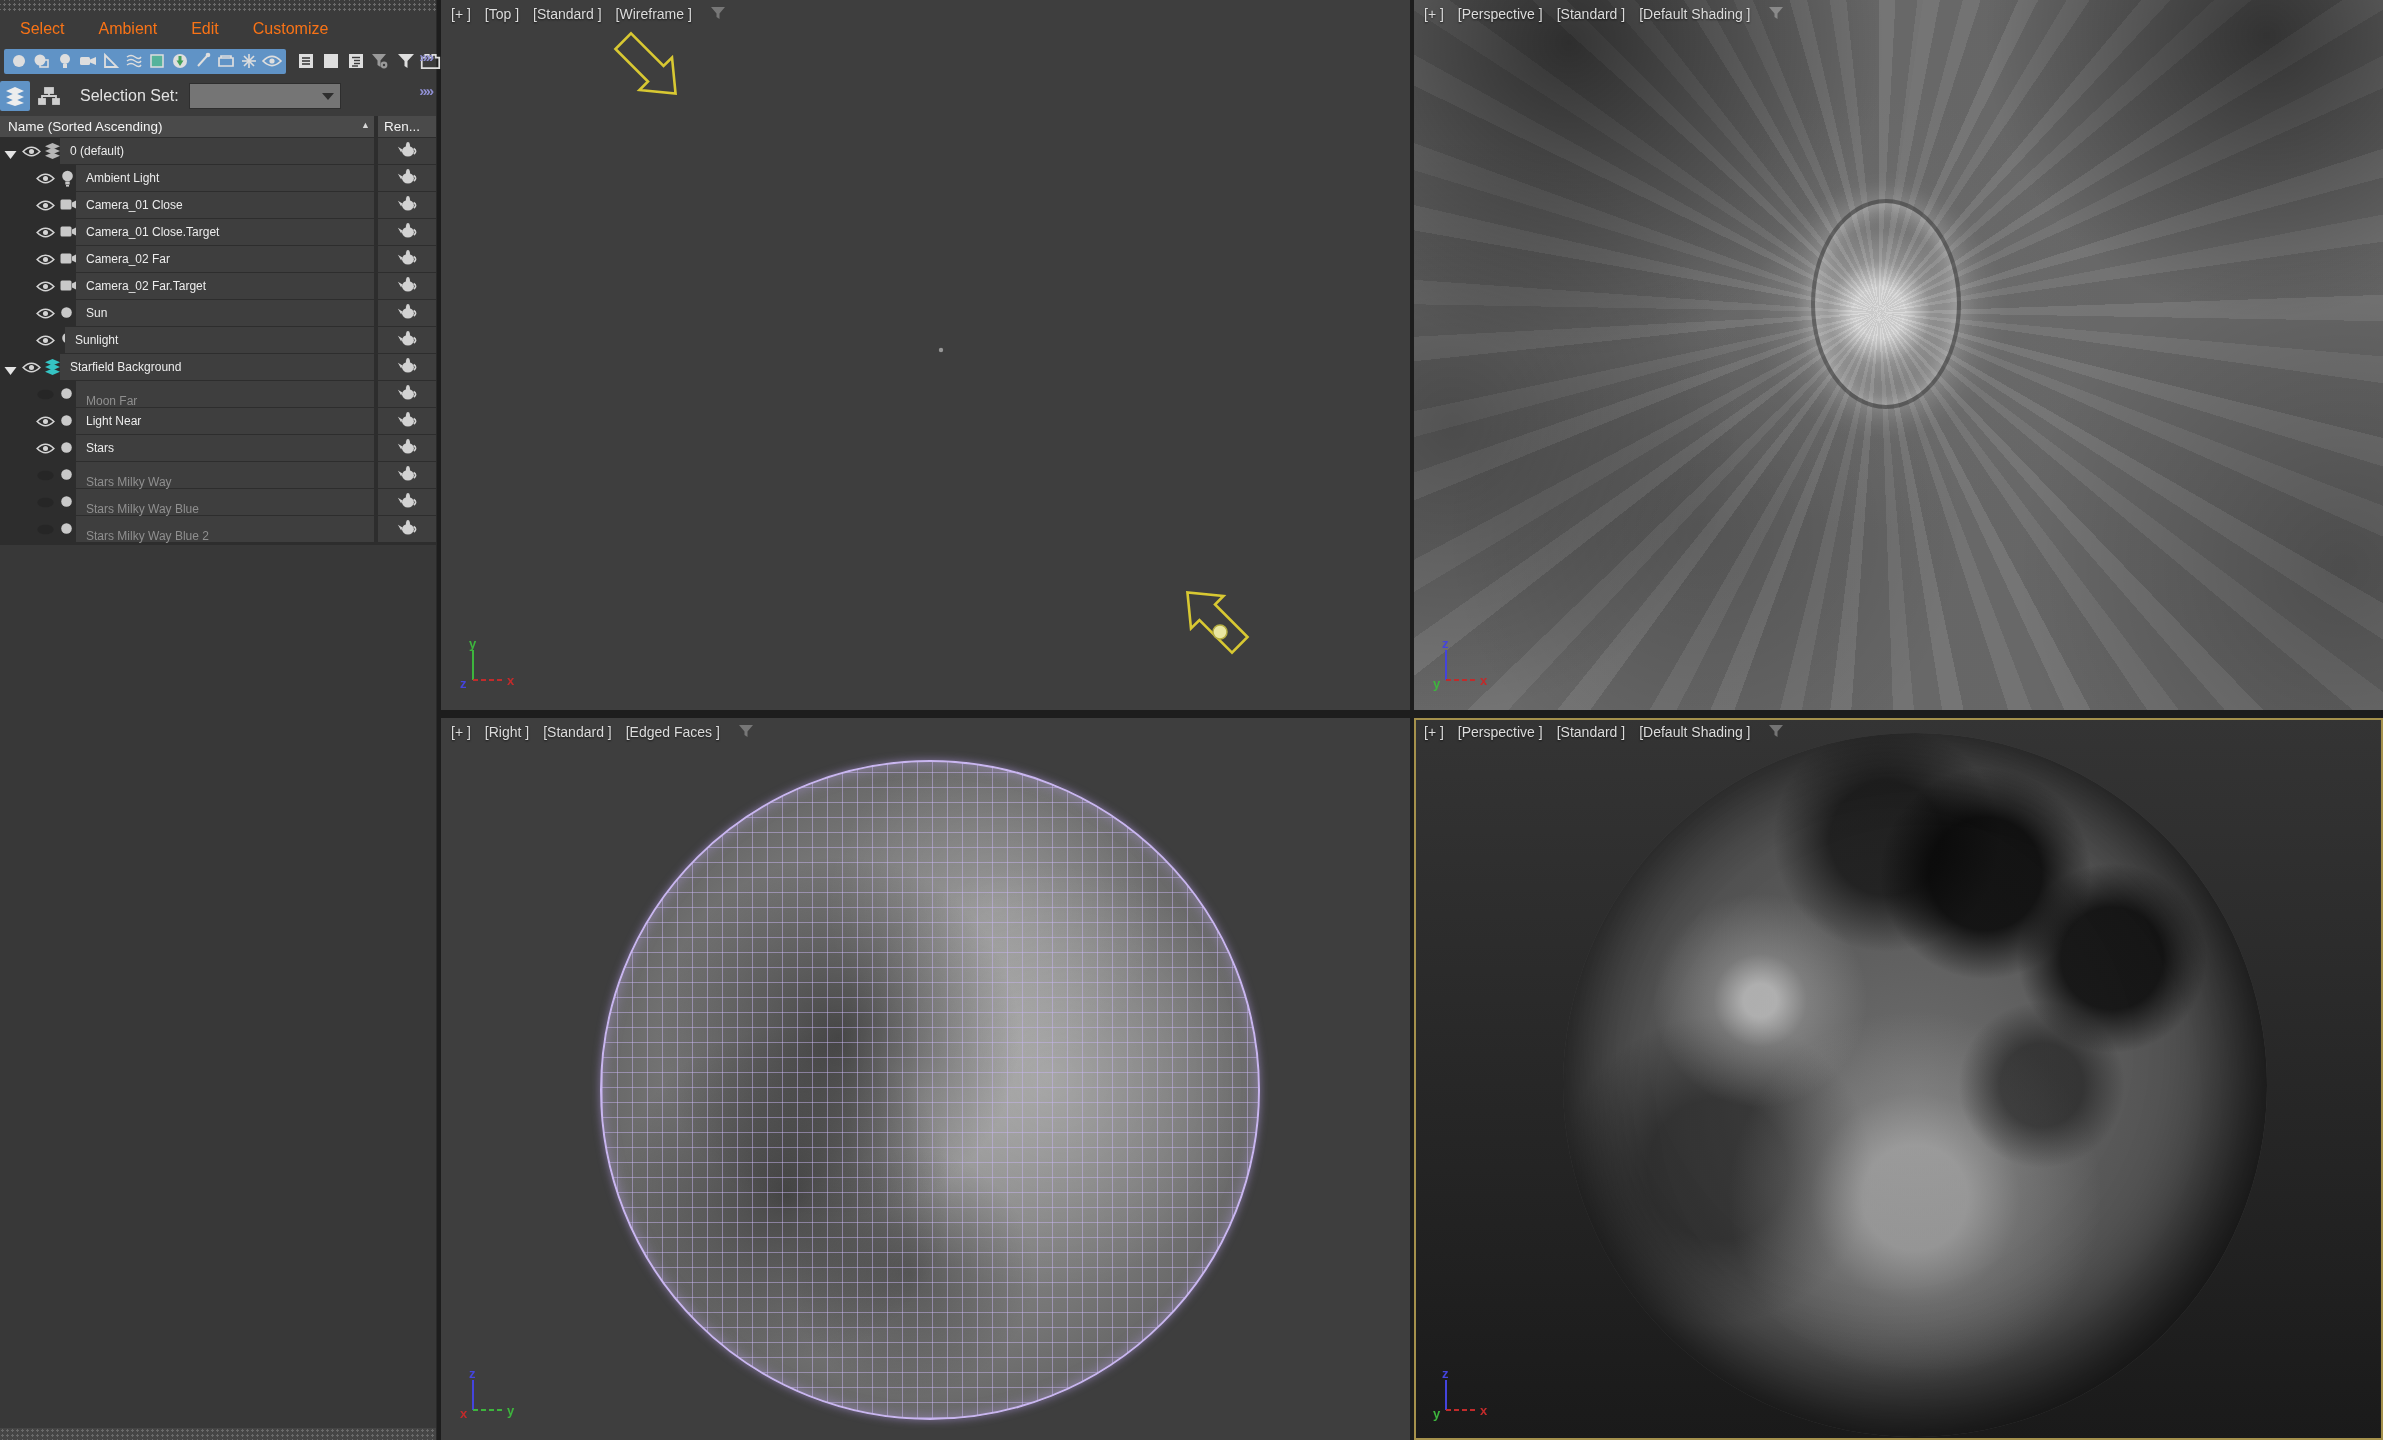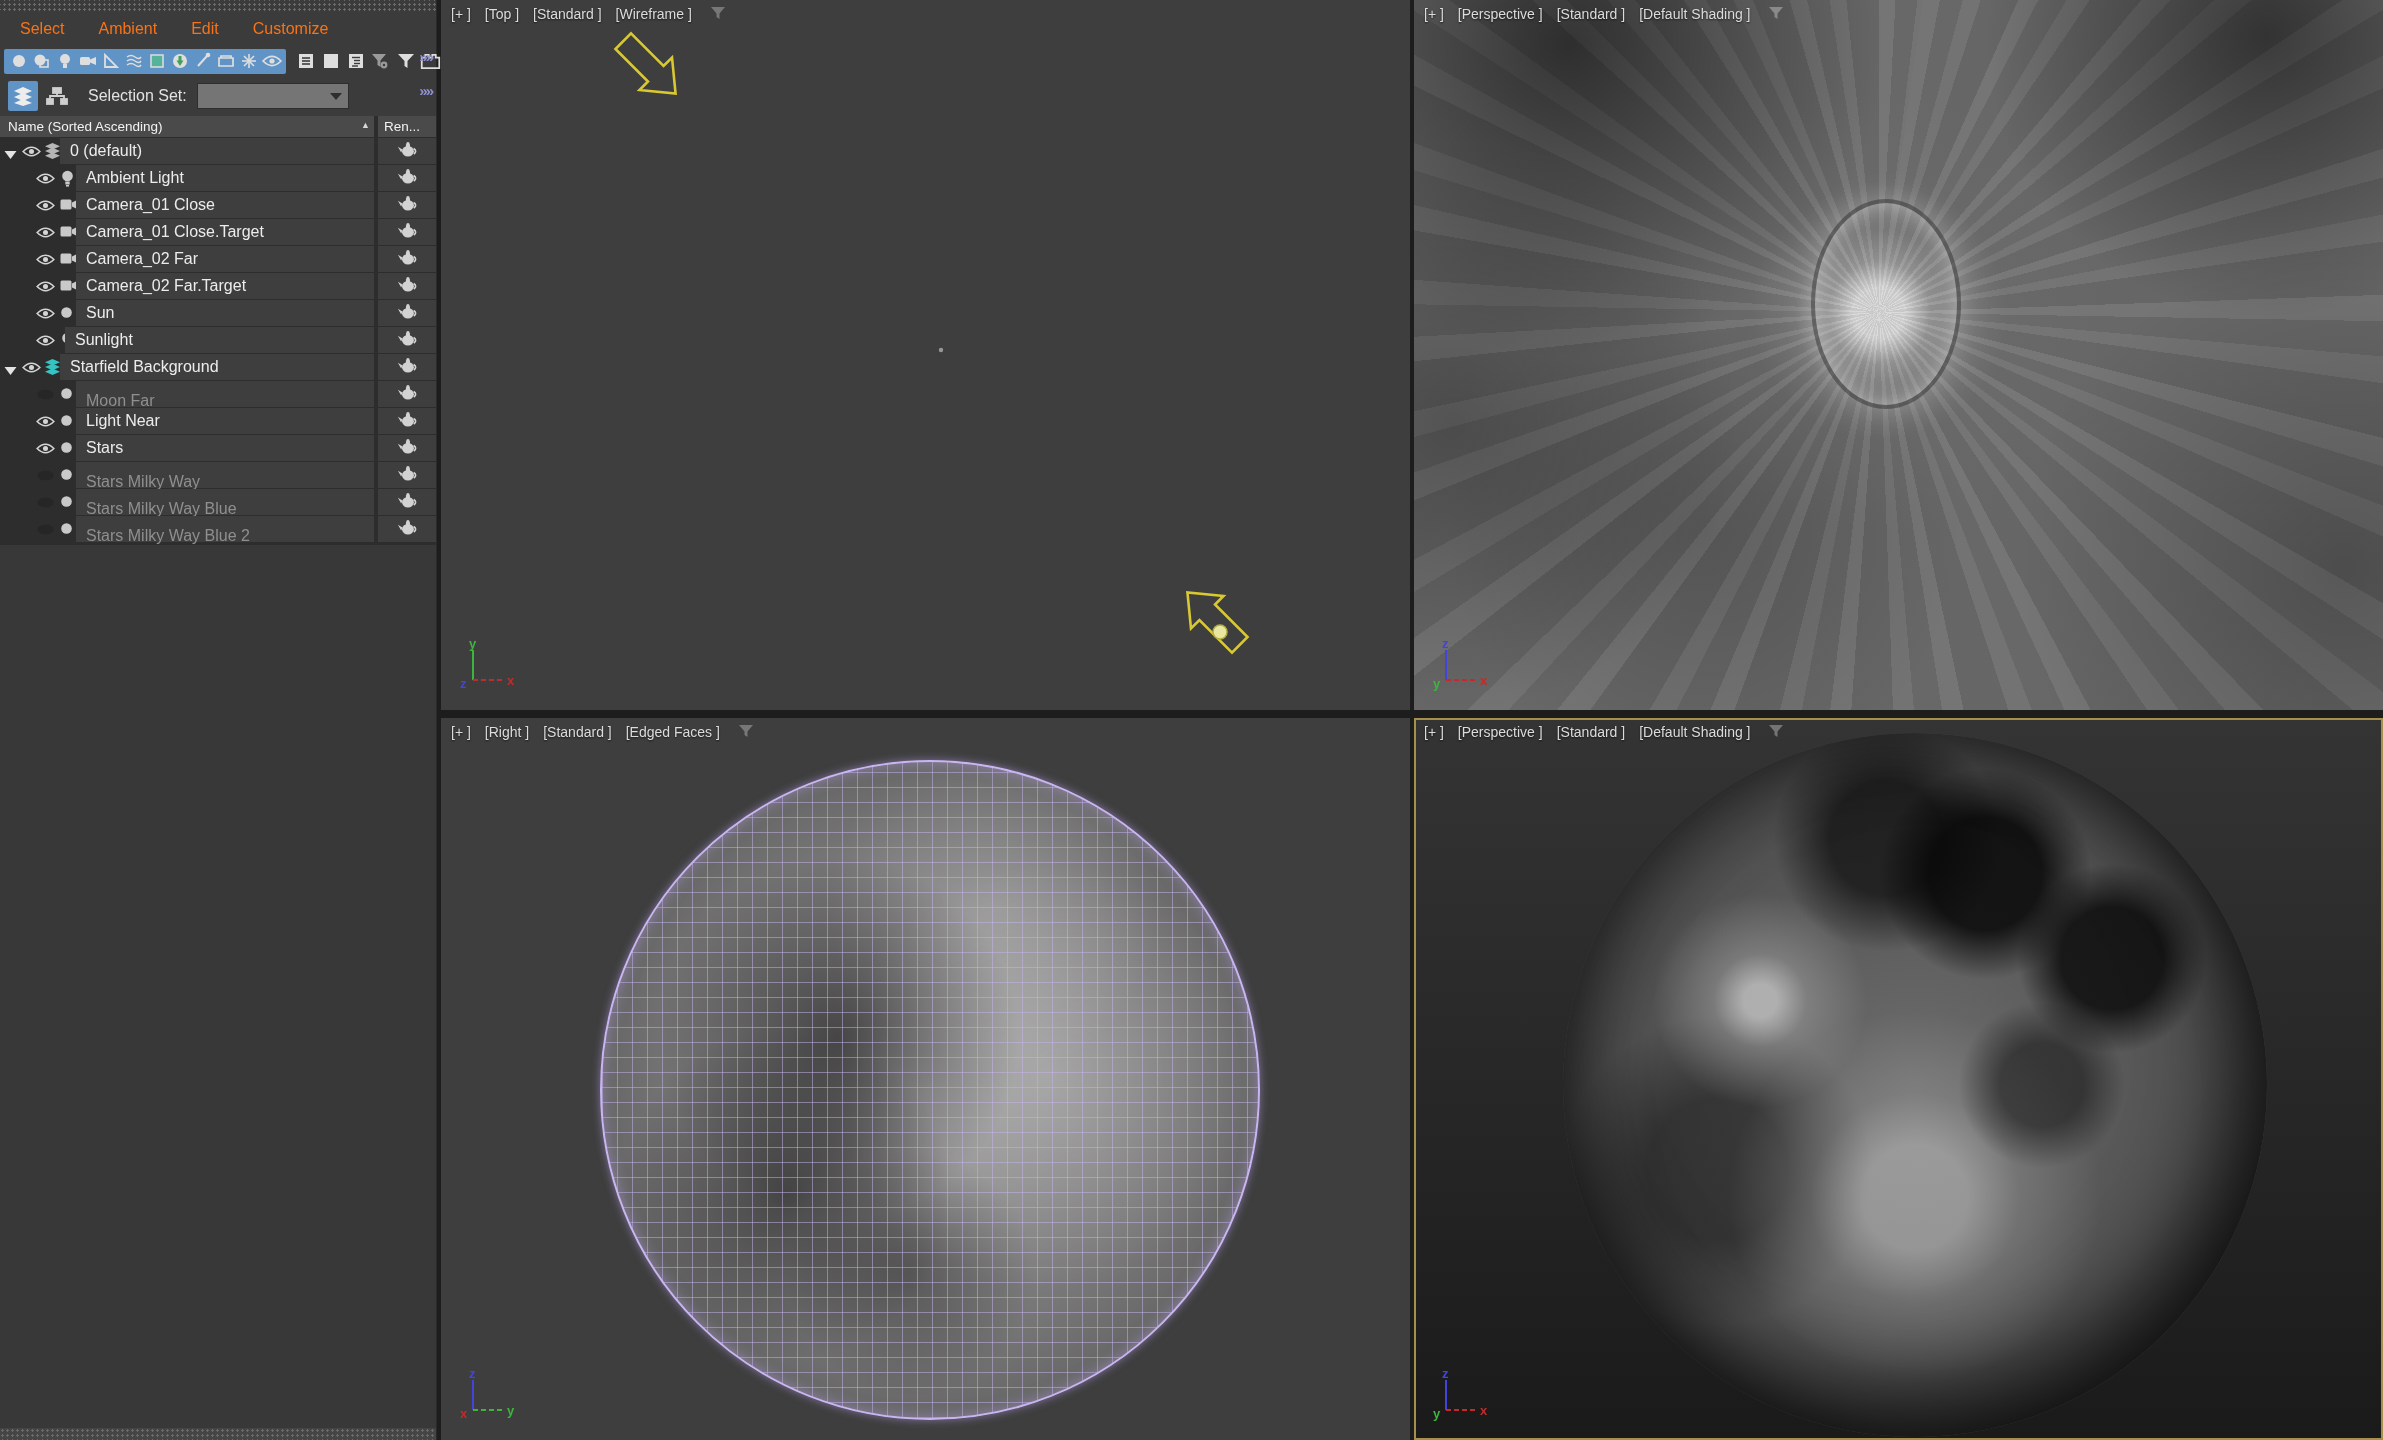--- a/index.html
+++ b/index.html
@@ -19,21 +19,21 @@
              color:#f97316; font-size:16px; }
   .menubar span { cursor:default; }
   .toolbar { height:30px; display:flex; align-items:center; padding-left:4px; position:relative; }
   .tb-group-blue { display:flex; align-items:center; background:#6093c6; border-radius:2px;
                    padding:2px 4px; gap:2px; }
   .tb-group { display:flex; align-items:center; padding:2px 3px; gap:4px; margin-left:6px; }
   .tb-btn { width:21px; height:21px; display:flex; align-items:center; justify-content:center; }
   .tb-btn svg { display:block; }
   .overflow-chevron { position:absolute; right:4px; top:2px; color:#8f8fd2; font-size:15px;
                       font-weight:bold; letter-spacing:-2px; }
-  .selrow { height:40px; display:flex; align-items:center; padding-left:8px; position:relative; }
+  .selrow { height:40px; display:flex; align-items:center; padding-left:0; position:relative; }
   .sel-btn { width:30px; height:30px; display:flex; align-items:center; justify-content:center;
              border-radius:2px; margin-right:4px; }
   .sel-btn.active { background:#6093c6; }
   .sel-label { color:#e2e2e2; font-size:16px; margin:0 10px 0 12px; }
   .sel-dropdown { width:152px; height:26px; background:#757575; border:1px solid #2e2e2e;
                   display:flex; align-items:center; justify-content:flex-end; padding-right:6px; }
   .dd-arrow { width:0; height:0; border-left:6px solid transparent; border-right:6px solid transparent;
               border-top:7px solid #2e2e2e; }
   .sel-chevron { position:absolute; right:4px; top:6px; color:#8f8fd2; font-size:15px;
                  font-weight:bold; letter-spacing:-2px; }
@@ -42,21 +42,21 @@
   .list-header { height:22px; position:relative; background:#2d2d2d; }
   .lh-name { position:absolute; left:0; right:62px; top:0; bottom:1px; background:#4a4a4a;
              color:#f2f2f2; font-size:13.5px; display:flex; align-items:center; padding-left:8px; }
   .lh-sort { position:absolute; right:66px; top:4px; color:#d8d8d8; font-size:9px; }
   .lh-ren { position:absolute; right:0; width:58px; top:0; bottom:1px; background:#4a4a4a;
             color:#f2f2f2; font-size:13.5px; display:flex; align-items:center; padding-left:6px; }
   #row-container { background:#2d2d2d; padding-bottom:2px; }
   .row { height:26px; margin-bottom:1px; position:relative; }
   .name-bar { position:absolute; top:0; bottom:0; right:62px; background:#3e3e3e;
               display:flex; align-items:center; }
-  .row-label { color:#ececec; font-size:16px; padding-left:10px; white-space:nowrap; }
+  .row-label { color:#ececec; font-size:12px; padding-left:10px; white-space:nowrap; }
   .row.grayed .row-label { color:#8f8f8f;margin-top:14px; }
   .ren-cell { position:absolute; right:0; width:58px; top:0; bottom:0; background:#3e3e3e;
               display:flex; align-items:center; justify-content:center; }
   .tri { position:absolute; top:8px; left:4px; }
   .eye { position:absolute; top:6px; }
   .ticon { position:absolute; top:5px; }
   .panel-fill { flex:1; background:#383838; }
   .panel-footer { height:12px; background:#454545;
                   background-image:radial-gradient(#6a6a6a 1px, transparent 1.4px);
                   background-size:5px 5px; }

